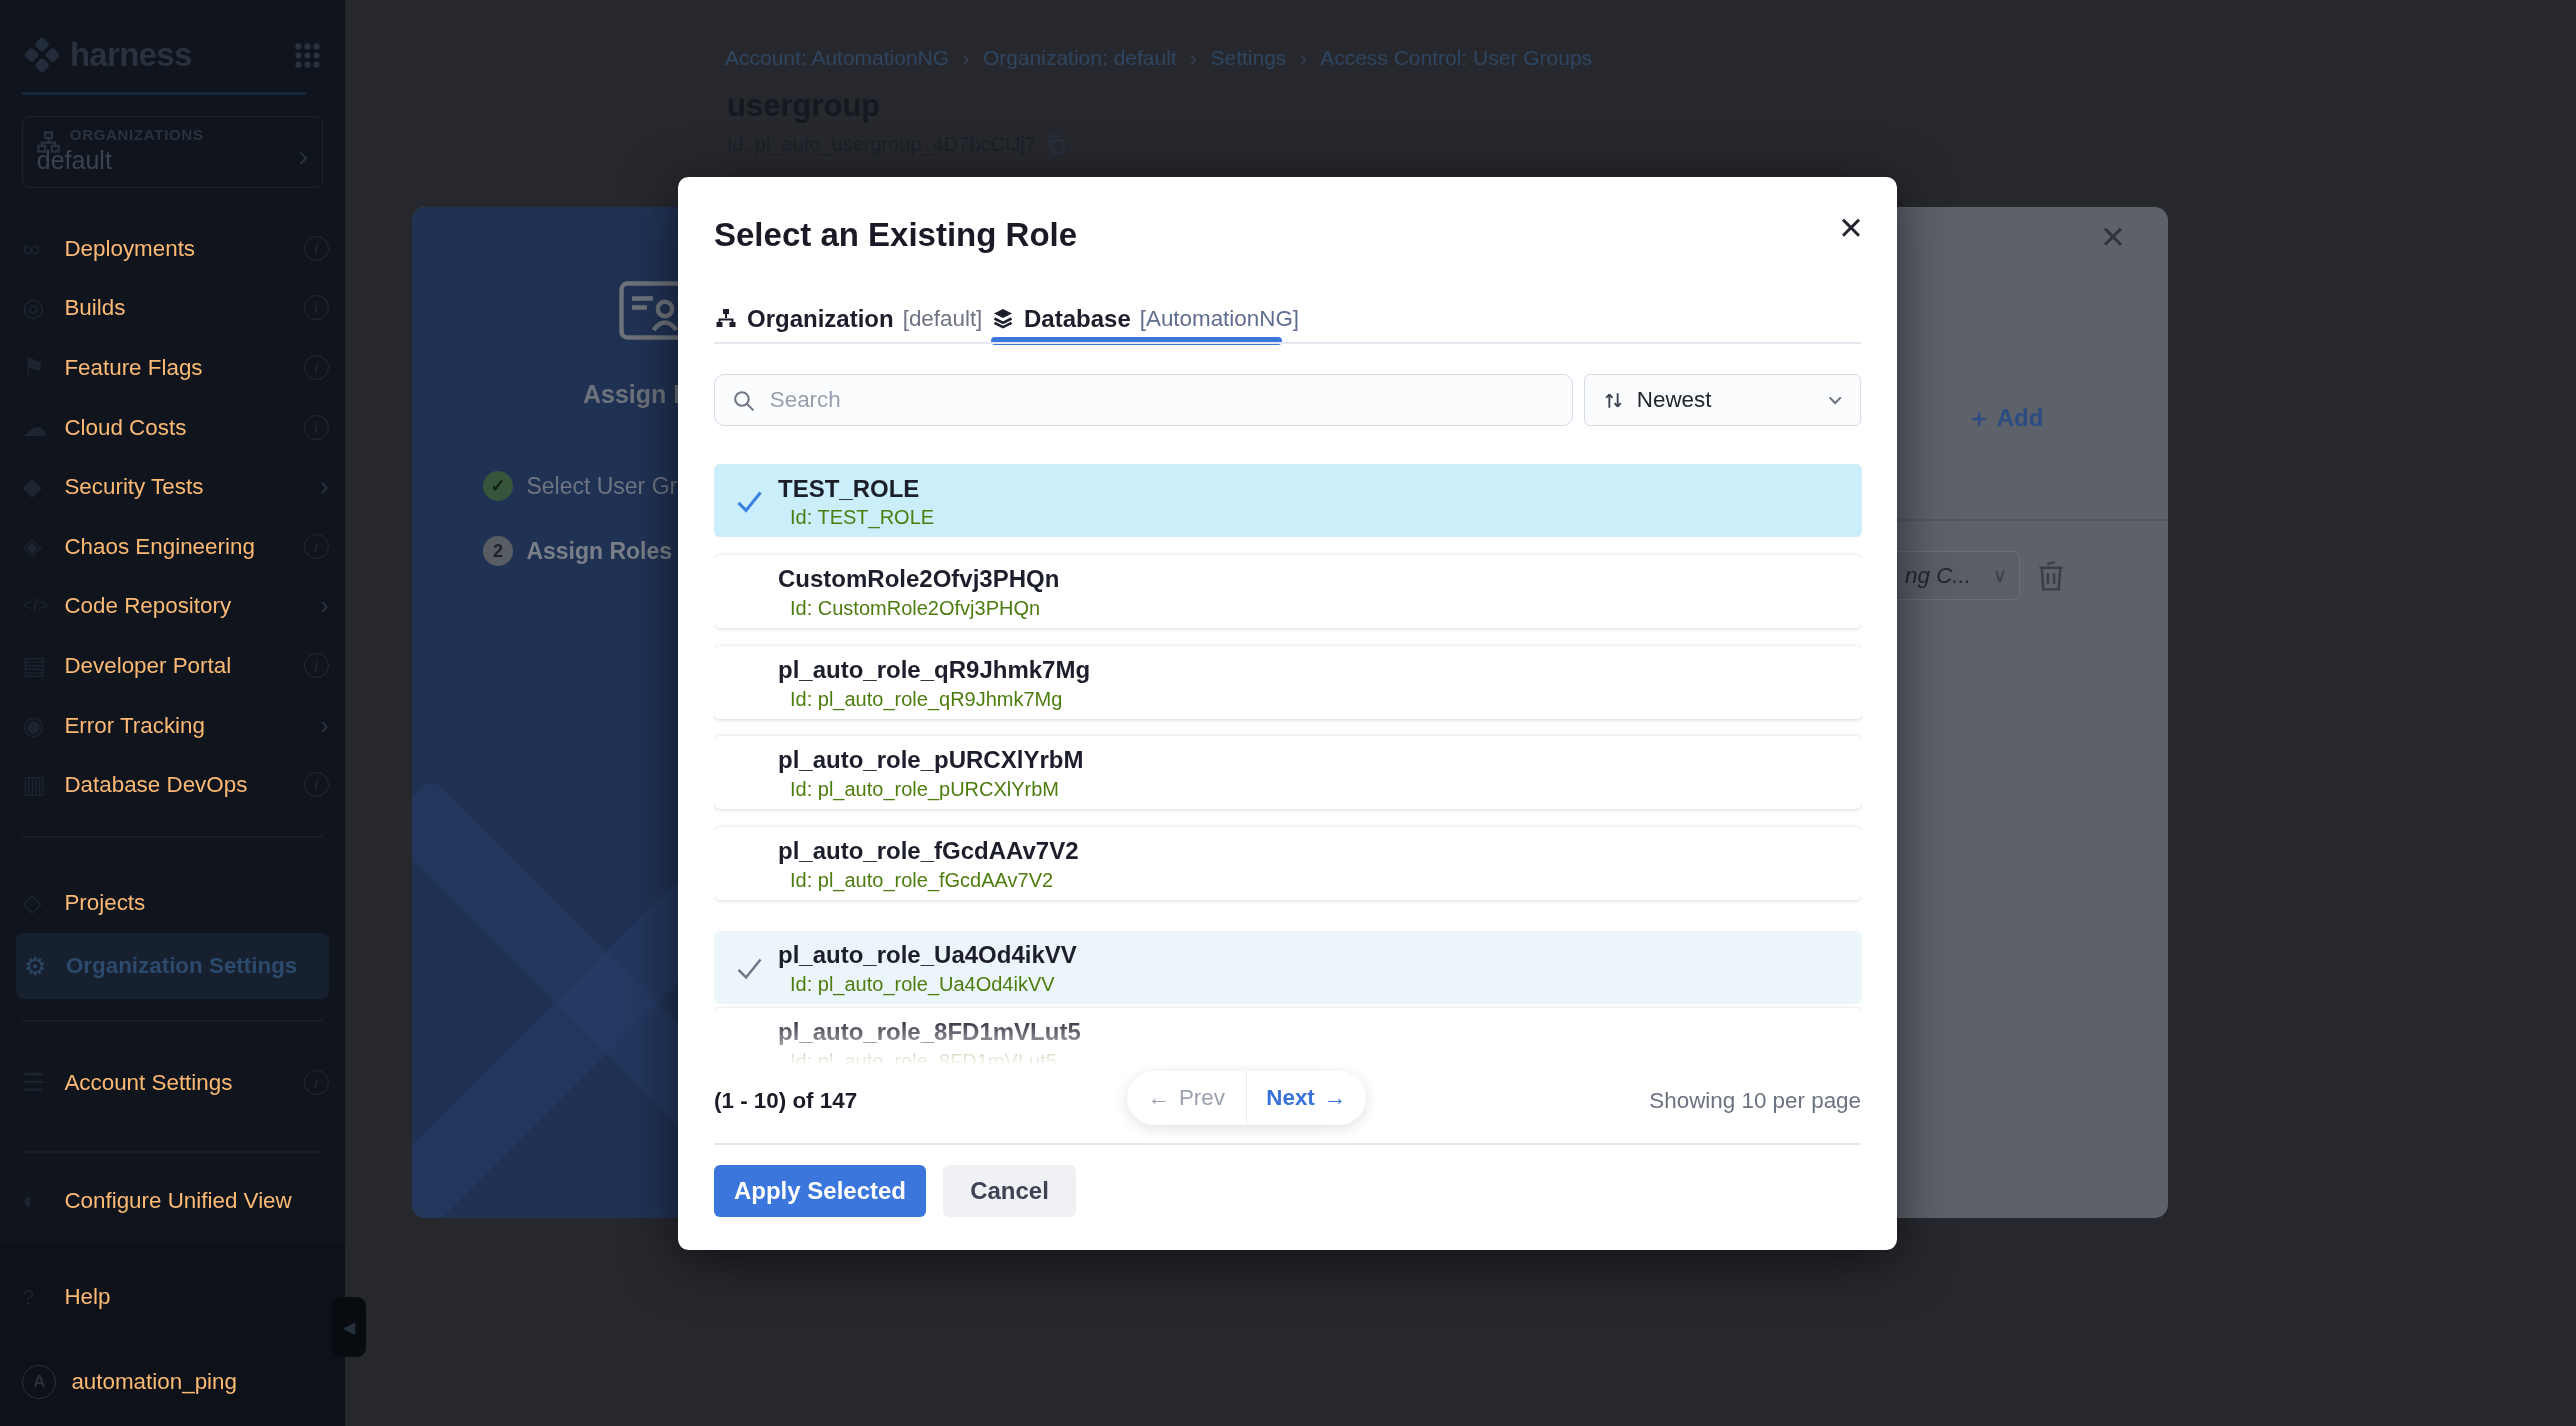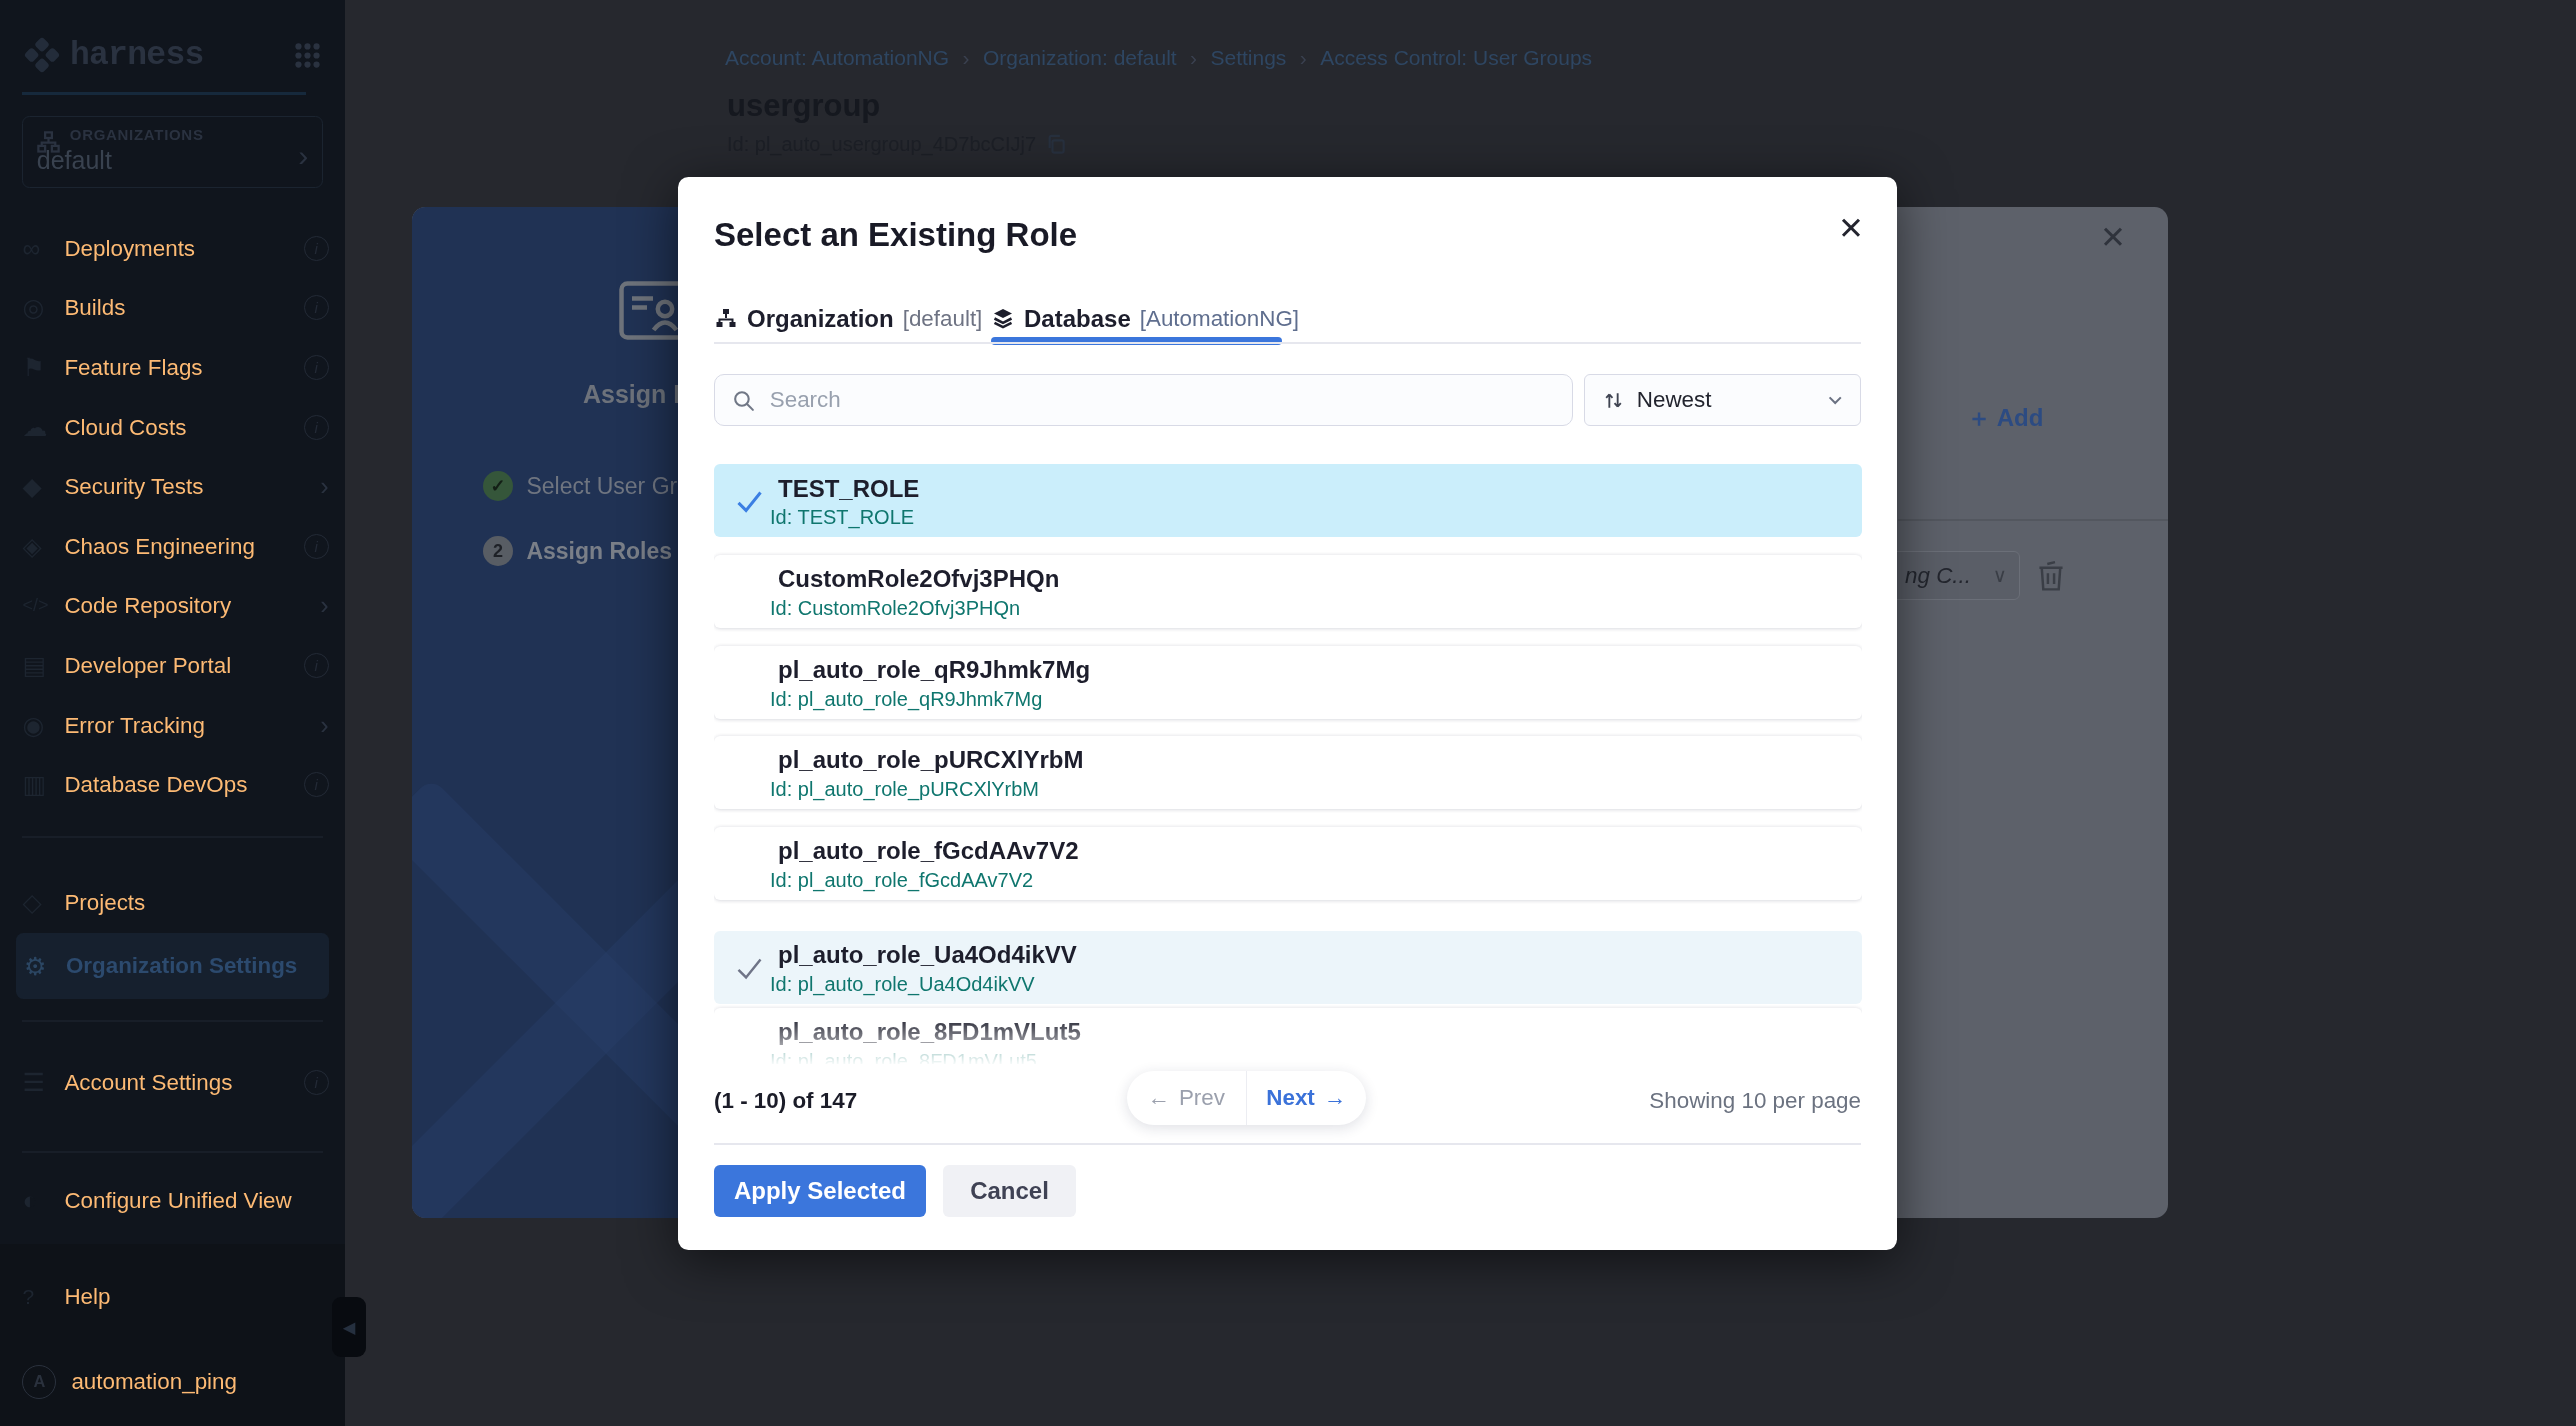--- a/index.html
+++ b/index.html
@@ -10,21 +10,21 @@
   .content { position:absolute; left:345px; top:0; right:0; bottom:0; background:#26282e; }
   .crumbs { position:absolute; left:380px; top:46px; font-size:21px; color:#2e4662; display:flex; align-items:center; }
   .crumb { color:#2e4662; white-space:nowrap; }
   .crumb-sep { color:#3a4150; margin:0 13.4px; font-size:21px; }
   .page-title { position:absolute; left:382px; top:88px; font-size:31px; font-weight:600; color:#15181f; }
   .idline { position:absolute; left:382px; top:133px; font-size:20px; color:#1c1f26; display:flex; align-items:center; gap:9px; }
   .fragment { position:absolute; left:405px; width:9px; overflow:hidden; color:#181b21; }
 
   
   .sidebar { position:absolute; left:0; top:0; width:345px; height:1427px; background:#10151d; z-index:4; }
-  .logo-row { position:absolute; left:22.4px; top:31px; right:22.4px; height:48px; display:flex; align-items:center;font-family:Liberation Mono, monospace; }
+  .logo-row { position:absolute; left:22.4px; top:31px; right:22.4px; height:48px; display:flex; align-items:center; }
   .logo-text { font-size:33px; font-weight:700; color:#2a3240; margin-left:7.5px; letter-spacing:-0.7px; }
   .grid-icon { margin-left:auto; }
   .side-divider-blue { position:absolute; left:22.4px; right:39px; top:92px; height:3px; background:#16293c; }
   .org-box { position:absolute; left:22.4px; top:116px; right:22.4px; height:72px; border:1.5px solid #1b2430; border-radius:7.5px; padding:9px 13.4px; }
   .org-label { font-size:15px; font-weight:700; letter-spacing:0.7px; color:#2a3240; margin-left:33px; }
   .org-value { font-size:25px; color:#39424f; margin-top:3px; }
   .org-chevron { position:absolute; right:13.4px; top:22.4px; font-size:30px; color:#2a3240; }
   .mod-row { position:absolute; left:22.4px; right:16.4px; height:49px; display:flex; align-items:center; }
   .mod-icon { width:42px; font-size:25px; color:#1d2530; text-align:left; }
   .mod-label { font-size:22.4px; color:#fdba74; }
@@ -78,21 +78,21 @@
   .sortbox { position:absolute; left:906px; top:197px; width:277px; height:52px; border:1.5px solid #d8dae6; border-radius:6px; background:#fbfcfe; display:flex; align-items:center; }
   .sort-ic { margin:0 10.4px 0 16.4px; display:flex; }
   .sort-value { font-size:22.4px; color:#22242e; }
   .sort-chev { margin-left:auto; margin-right:13.4px; display:flex; }
   .rolelist { position:absolute; left:36px; top:277px; width:1148px; height:610px; overflow:hidden; }
   .role-item { position:absolute; left:0; width:1148px; height:73px; background:#fff; border-radius:6px; box-shadow:0 0.7px 3.7px rgba(25,30,60,.16); }
   .role-item.sel-strong { background:#cbeefb; box-shadow:none; }
   .role-item.sel-soft { background:#ecf5fa; box-shadow:none;margin-top:13px; }
   .role-check { position:absolute; left:19.4px; top:21px; width:33px; height:33px; }
   .role-name { position:absolute; left:64px; top:10.4px; font-size:24px; font-weight:700; color:#1d1e2c; }
-  .role-id { position:absolute; left:56px; top:42px; font-size:20px; color:#0f766e; }
+  .role-id { position:absolute; left:76px; top:42px; font-size:20px; color:#4d7c0f; }
   .list-fade { position:absolute; left:0; right:0; bottom:0; height:48px; background:linear-gradient(to bottom, rgba(255,255,255,0), rgba(255,255,255,.96)); }
   .pag-range { position:absolute; left:36px; top:911px; font-size:22.4px; font-weight:700; color:#1b1c28; }
   .pager { position:absolute; left:449px; top:894px; width:239px; height:54px; background:#fff; border-radius:30px; box-shadow:0 3px 13.4px rgba(30,35,70,.14); display:flex; }
   .pager-btn { width:50%; display:flex; align-items:center; justify-content:center; gap:9px; font-size:22.4px; }
   .pager-prev { color:#9ba0ad; border-right:1.5px solid #ecedf2; }
   .pager-next { color:#3b72d9; font-weight:600; }
   .pag-per { position:absolute; right:36px; top:911px; font-size:22.4px; color:#6b7280; }
   .btm-divider { position:absolute; left:36px; right:36px; top:966px; height:1.5px; background:#e6e7ee; }
   .btn { position:absolute; top:988px; height:52px; border:none; border-radius:6px; font-size:24px; font-weight:600; font-family:"Liberation Sans",sans-serif; cursor:pointer; }
   .btn-apply { left:36px; width:212px; background:#3b76dc; color:#ffffff; }

